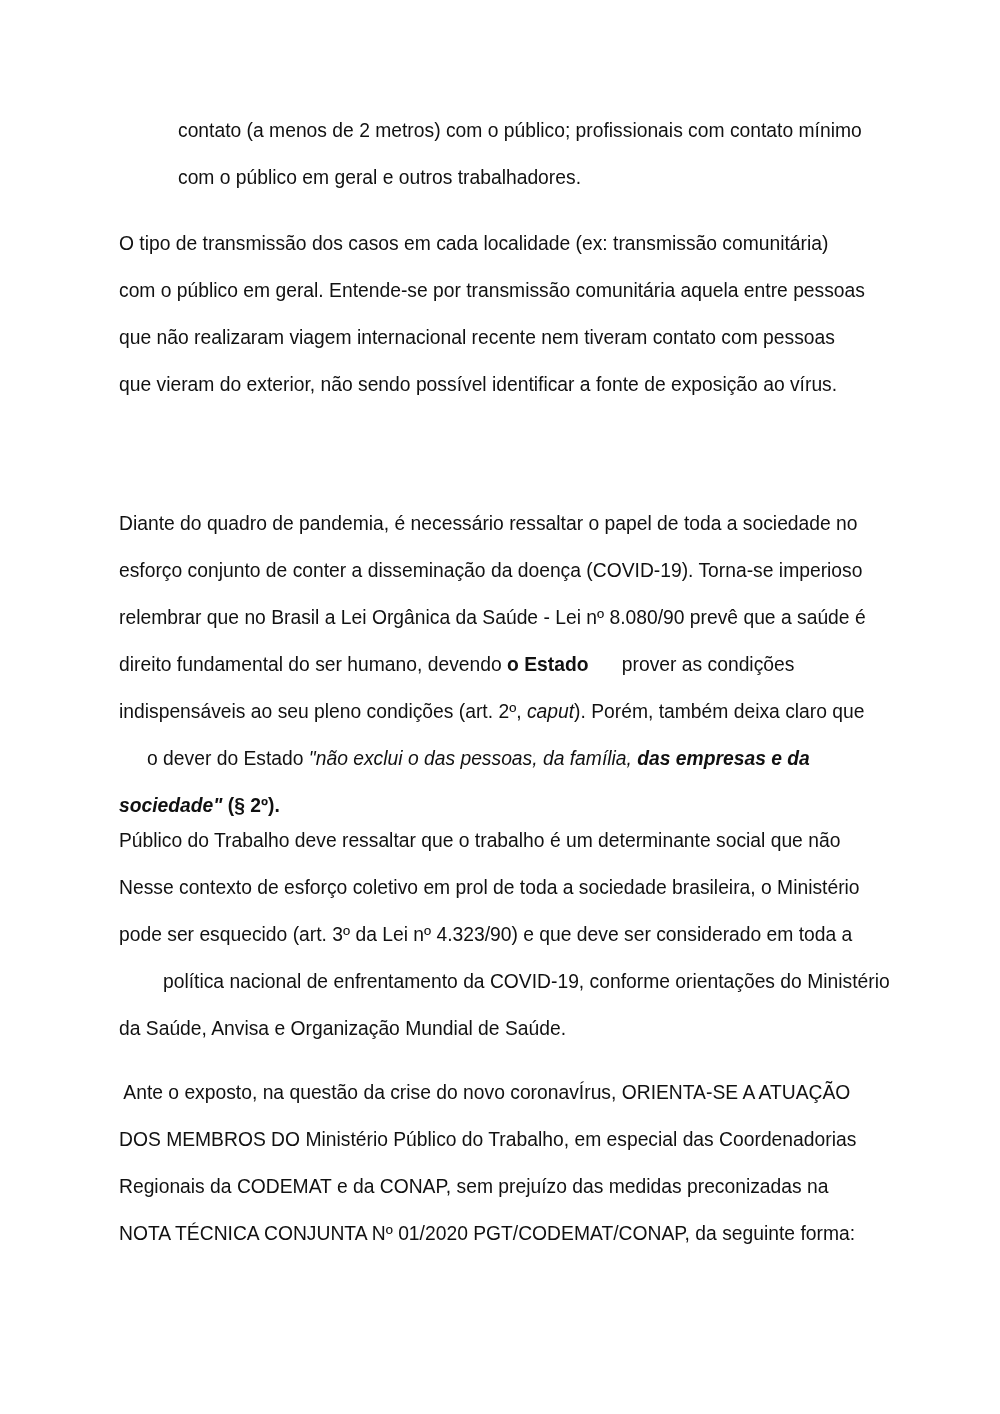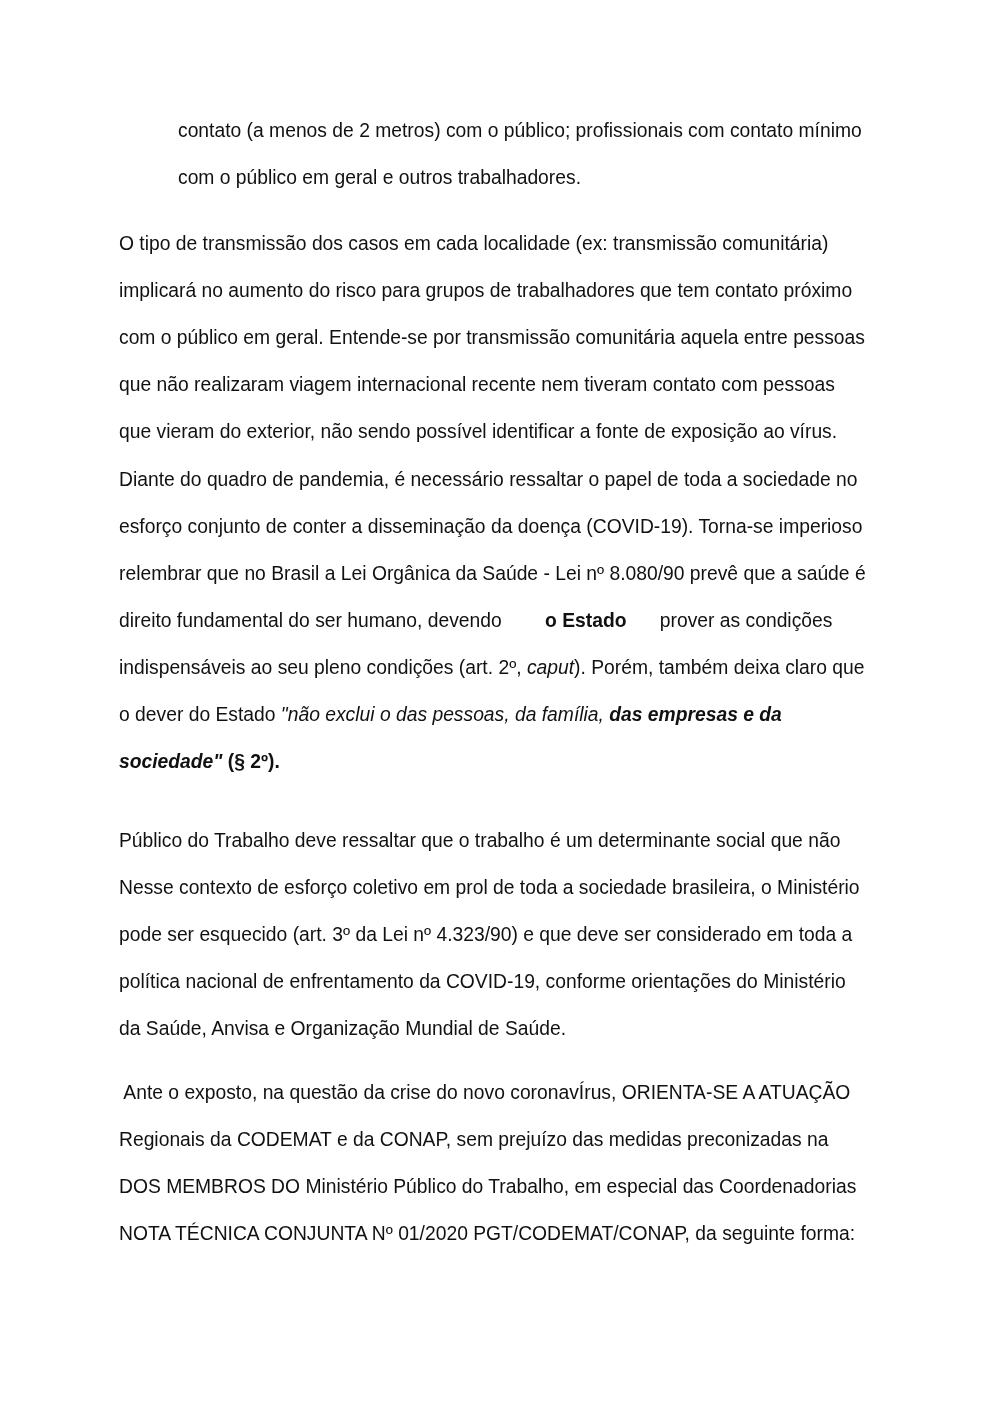--- a/index.html
+++ b/index.html
@@ -28,40 +28,39 @@
 </head>
 <body>
 
 <div class="page">
   <div class="para indent-block" id="p0" style="top:107px;">
       <span class="line" style="word-spacing: 0px; text-align-last: left;"><span style="white-space: pre;">contato (a menos de 2 metros) com o público; profissionais com contato mínimo</span></span>
       <span class="line last"><span style="white-space: pre;">com o público em geral e outros trabalhadores.</span></span>
     </div>
   <div class="para" id="p1" style="top:220px;">
       <span class="line" style="word-spacing: 0px; text-align-last: left;"><span style="white-space: pre;">O tipo de transmissão dos casos em cada localidade (ex: transmissão comunitária)</span></span>
-      <span class="line" style="word-spacing: 0px; text-align-last: left;"><span style="white-space: pre;">implicará no aumento do risco para grupos de trabalhadores que tem contato próximo</span></span>
       <span class="line" style="word-spacing: 0px; text-align-last: left;"><span style="white-space: pre;">com o público em geral. Entende-se por transmissão comunitária aquela entre pessoas</span></span>
       <span class="line" style="word-spacing: 0px; text-align-last: left;"><span style="white-space: pre;">que não realizaram viagem internacional recente nem tiveram contato com pessoas</span></span>
       <span class="line last"><span style="white-space: pre;">que vieram do exterior, não sendo possível identificar a fonte de exposição ao vírus.</span></span>
     </div>
-  <div class="para" id="p2" style="top:456px;">
+  <div class="para" id="p2" style="top:500px;">
       <span class="line" style="word-spacing: 0px; text-align-last: left;"><span style="white-space: pre;">Diante do quadro de pandemia, é necessário ressaltar o papel de toda a sociedade no</span></span>
       <span class="line" style="word-spacing: 0px; text-align-last: left;"><span style="white-space: pre;">esforço conjunto de conter a disseminação da doença (COVID-19). Torna-se imperioso</span></span>
       <span class="line" style="word-spacing: 0px; text-align-last: left;"><span style="white-space: pre;">relembrar que no Brasil a Lei Orgânica da Saúde - Lei nº 8.080/90 prevê que a saúde é</span></span>
-      <span class="line" style="word-spacing: 0px; text-align-last: left;"><span style="white-space: pre;">direito fundamental do ser humano, devendo </span><b style="white-space: pre; margin-left: 38px;">o Estado</b><span style="white-space: pre; padding-left: 28px;"> prover as condições</span></span>
+      <span class="line" style="word-spacing: 0px; text-align-last: left;"><span style="white-space: pre;">direito fundamental do ser humano, devendo </span><b style="white-space: pre;">o Estado</b><span style="white-space: pre; padding-left: 28px;"> prover as condições</span></span>
       <span class="line" style="word-spacing: 0px; text-align-last: left;"><span style="white-space: pre;">indispensáveis ao seu pleno condições (art. 2º, </span><i style="white-space: pre;">caput</i><span style="white-space: pre;">). Porém, também deixa claro que</span></span>
-      <span class="line" style="word-spacing: 0px; text-align-last: left;"><span style="white-space: pre;">o dever do Estado </span><i style="white-space: pre;">"não exclui o das pessoas, da família, </i><b style="white-space: pre;"><i>das empresas e da</i></b></span>
+      <span class="line" style="word-spacing: 0px; text-align-last: left;"><span style="white-space: pre; margin-left: 28px;">o dever do Estado </span><i style="white-space: pre;">"não exclui o das pessoas, da família, </i><b style="white-space: pre;"><i>das empresas e da</i></b></span>
       <span class="line last"><b style="white-space: pre;"><i>sociedade"</i></b><b style="white-space: pre;"> (§ 2º).</b></span>
     </div>
   <div class="para" id="p3" style="top:817px;">
       <span class="line" style="word-spacing: 0px; text-align-last: left;"><span style="white-space: pre;">Público do Trabalho deve ressaltar que o trabalho é um determinante social que não</span></span>
       <span class="line" style="word-spacing: 0px; text-align-last: left;"><span style="white-space: pre;">Nesse contexto de esforço coletivo em prol de toda a sociedade brasileira, o Ministério</span></span>
       <span class="line" style="word-spacing: 0px; text-align-last: left;"><span style="white-space: pre;">pode ser esquecido (art. 3º da Lei nº 4.323/90) e que deve ser considerado em toda a</span></span>
-      <span class="line" style="word-spacing: 0px; text-align-last: left;"><span style="white-space: pre;">política nacional de enfrentamento da COVID-19, conforme orientações do Ministério</span></span>
+      <span class="line" style="word-spacing: 0px; text-align-last: left; margin-left: 44px;"><span style="white-space: pre;">política nacional de enfrentamento da COVID-19, conforme orientações do Ministério</span></span>
       <span class="line last"><span style="white-space: pre;">da Saúde, Anvisa e Organização Mundial de Saúde.</span></span>
     </div>
   <div class="para" id="p4" style="top:1069px;">
       <span class="line" style="word-spacing: 0px; text-align-last: left;"><span style="white-space: pre;"> Ante o exposto, na questão da crise do novo coronavÍrus, ORIENTA-SE A ATUAÇÃO</span></span>
+      <span class="line" style="word-spacing: 0px; text-align-last: left;"><span style="white-space: pre;">DOS MEMBROS DO Ministério Público do Trabalho, em especial das Coordenadorias</span></span>
       <span class="line" style="word-spacing: 0px; text-align-last: left;"><span style="white-space: pre;">Regionais da CODEMAT e da CONAP, sem prejuízo das medidas preconizadas na</span></span>
-      <span class="line" style="word-spacing: 0px; text-align-last: left;"><span style="white-space: pre;">DOS MEMBROS DO Ministério Público do Trabalho, em especial das Coordenadorias</span></span>
       <span class="line last"><span style="white-space: pre;">NOTA TÉCNICA CONJUNTA Nº 01/2020 PGT/CODEMAT/CONAP, da seguinte forma:</span></span>
     </div>
 </div>
 
 </body></html>

